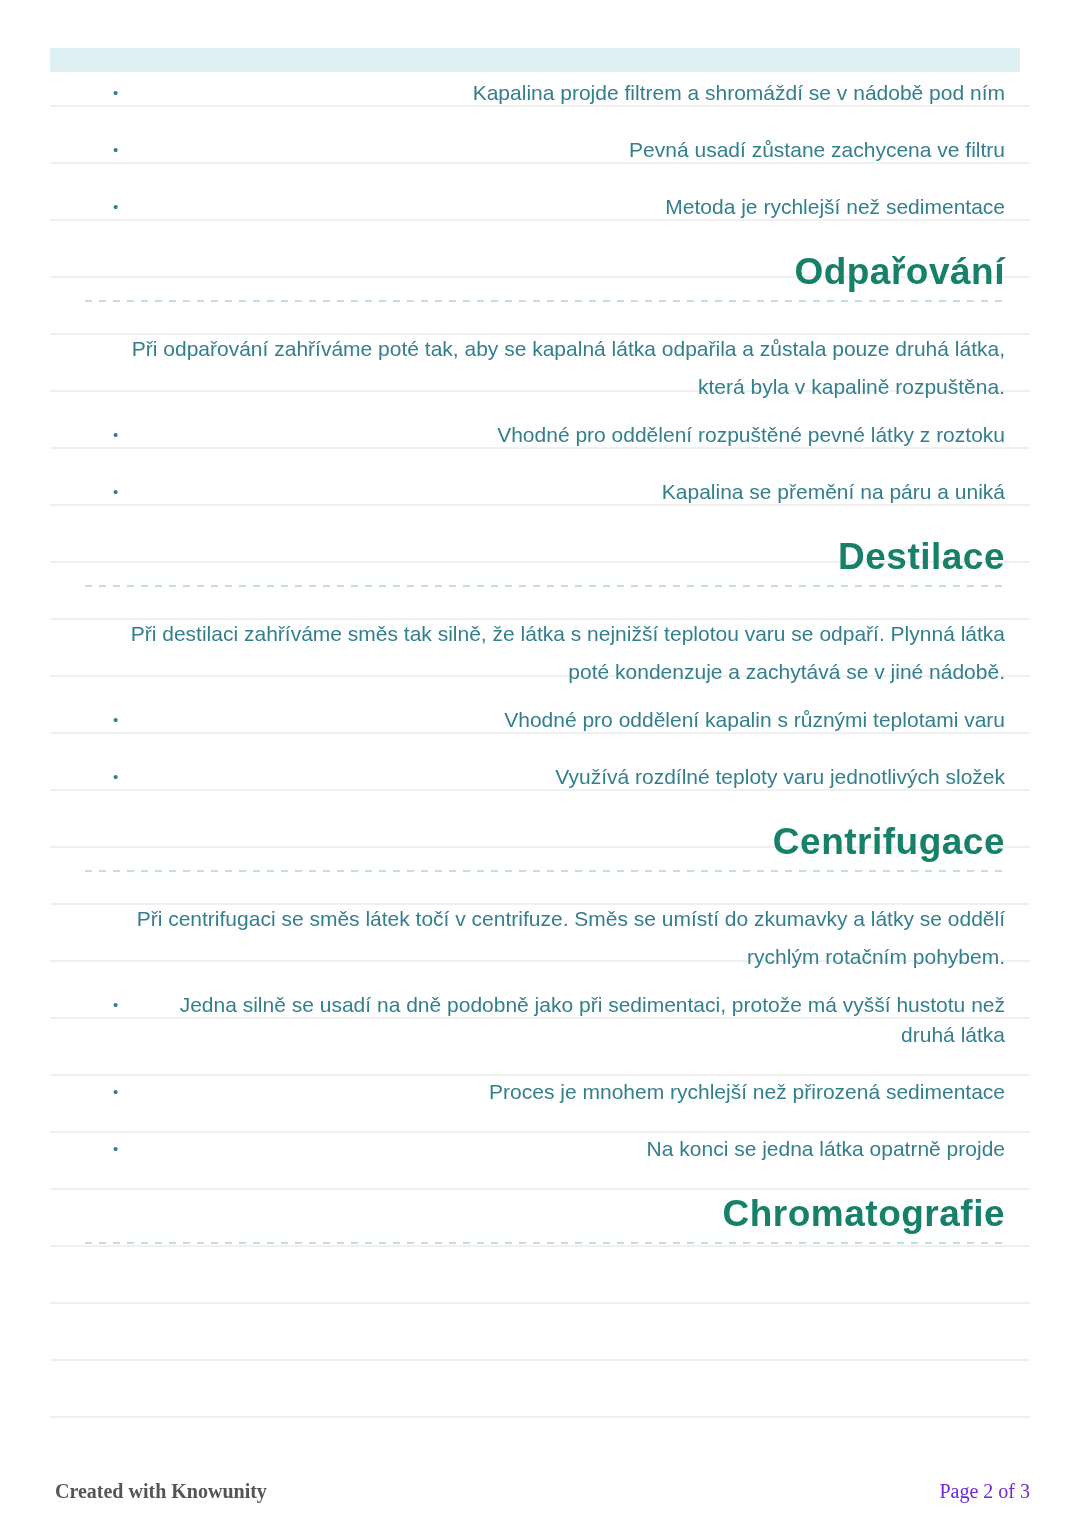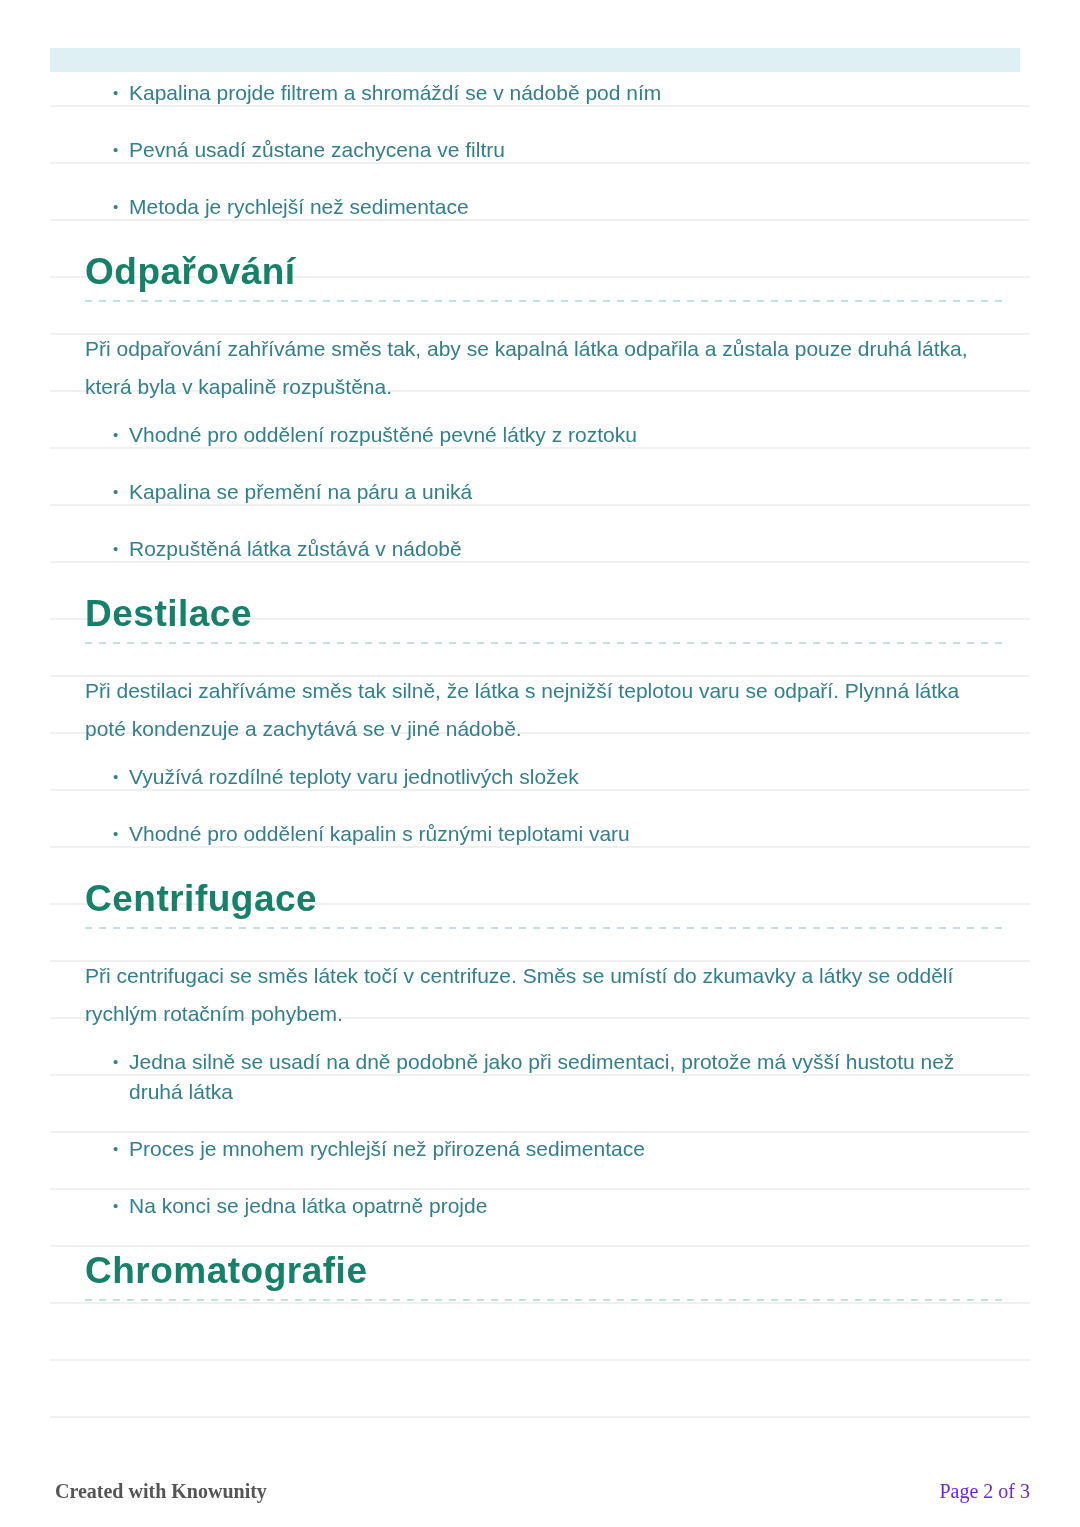--- a/index.html
+++ b/index.html
@@ -7,20 +7,21 @@
     padding: 0;
     background: #ffffff;
   }
   .page {
     position: relative;
     width: 1080px;
     height: 1527px;
     background: #ffffff;
     overflow: hidden;
     font-family: "Liberation Sans", sans-serif;
+    text-align: right;
   }
   
   .rules {
     position: absolute;
     left: 50px;
     top: 50px;
     width: 980px;
     height: 1412px;
     background: repeating-linear-gradient(
       to bottom,
@@ -132,35 +133,34 @@
 
     <ul class="bullets intro">
       <li>Kapalina projde filtrem a shromáždí se v nádobě pod ním</li>
       <li>Pevná usadí zůstane zachycena ve filtru</li>
       <li>Metoda je rychlejší než sedimentace</li>
     </ul>
 
     <section class="s1">
       <h2 class="heading">Odpařování</h2>
       <div class="dotted"></div>
-      <p class="para">Při odpařování zahříváme směs tak, aby se kapalná látka odpařila a zůstala pouze druhá látka, která byla v kapalině rozpuštěna.</p>
+      <p class="para">Při odpařování zahříváme poté tak, aby se kapalná látka odpařila a zůstala pouze druhá látka, která byla v kapalině rozpuštěna.</p>
       <ul class="bullets">
         <li>Vhodné pro oddělení rozpuštěné pevné látky z roztoku</li>
         <li>Kapalina se přemění na páru a uniká</li>
-        <li>Rozpuštěná látka zůstává v nádobě</li>
       </ul>
     </section>
 
     <section class="s2">
       <h2 class="heading">Destilace</h2>
       <div class="dotted"></div>
       <p class="para">Při destilaci zahříváme směs tak silně, že látka s nejnižší teplotou varu se odpaří. Plynná látka poté kondenzuje a zachytává se v jiné nádobě.</p>
       <ul class="bullets">
+        <li>Vhodné pro oddělení kapalin s různými teplotami varu</li>
         <li>Využívá rozdílné teploty varu jednotlivých složek</li>
-        <li>Vhodné pro oddělení kapalin s různými teplotami varu</li>
       </ul>
     </section>
 
     <section class="s3">
       <h2 class="heading">Centrifugace</h2>
       <div class="dotted"></div>
       <p class="para">Při centrifugaci se směs látek točí v centrifuze. Směs se umístí do zkumavky a látky se oddělí rychlým rotačním pohybem.</p>
       <ul class="bullets">
         <li>Jedna silně se usadí na dně podobně jako při sedimentaci, protože má vyšší hustotu než druhá látka</li>
         <li>Proces je mnohem rychlejší než přirozená sedimentace</li>

